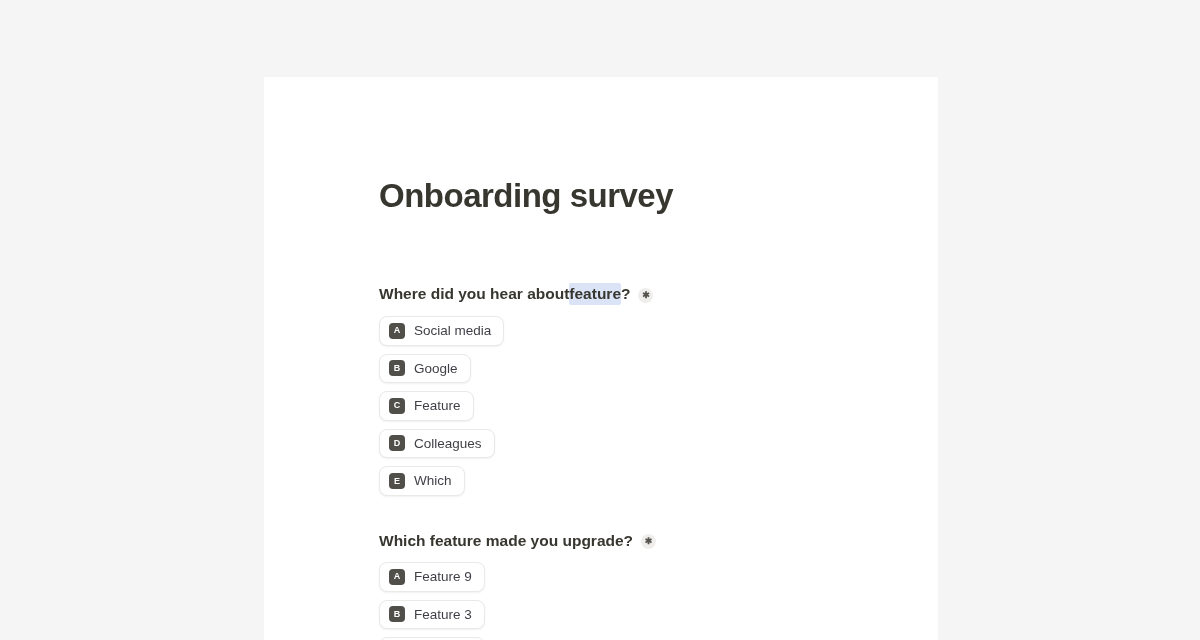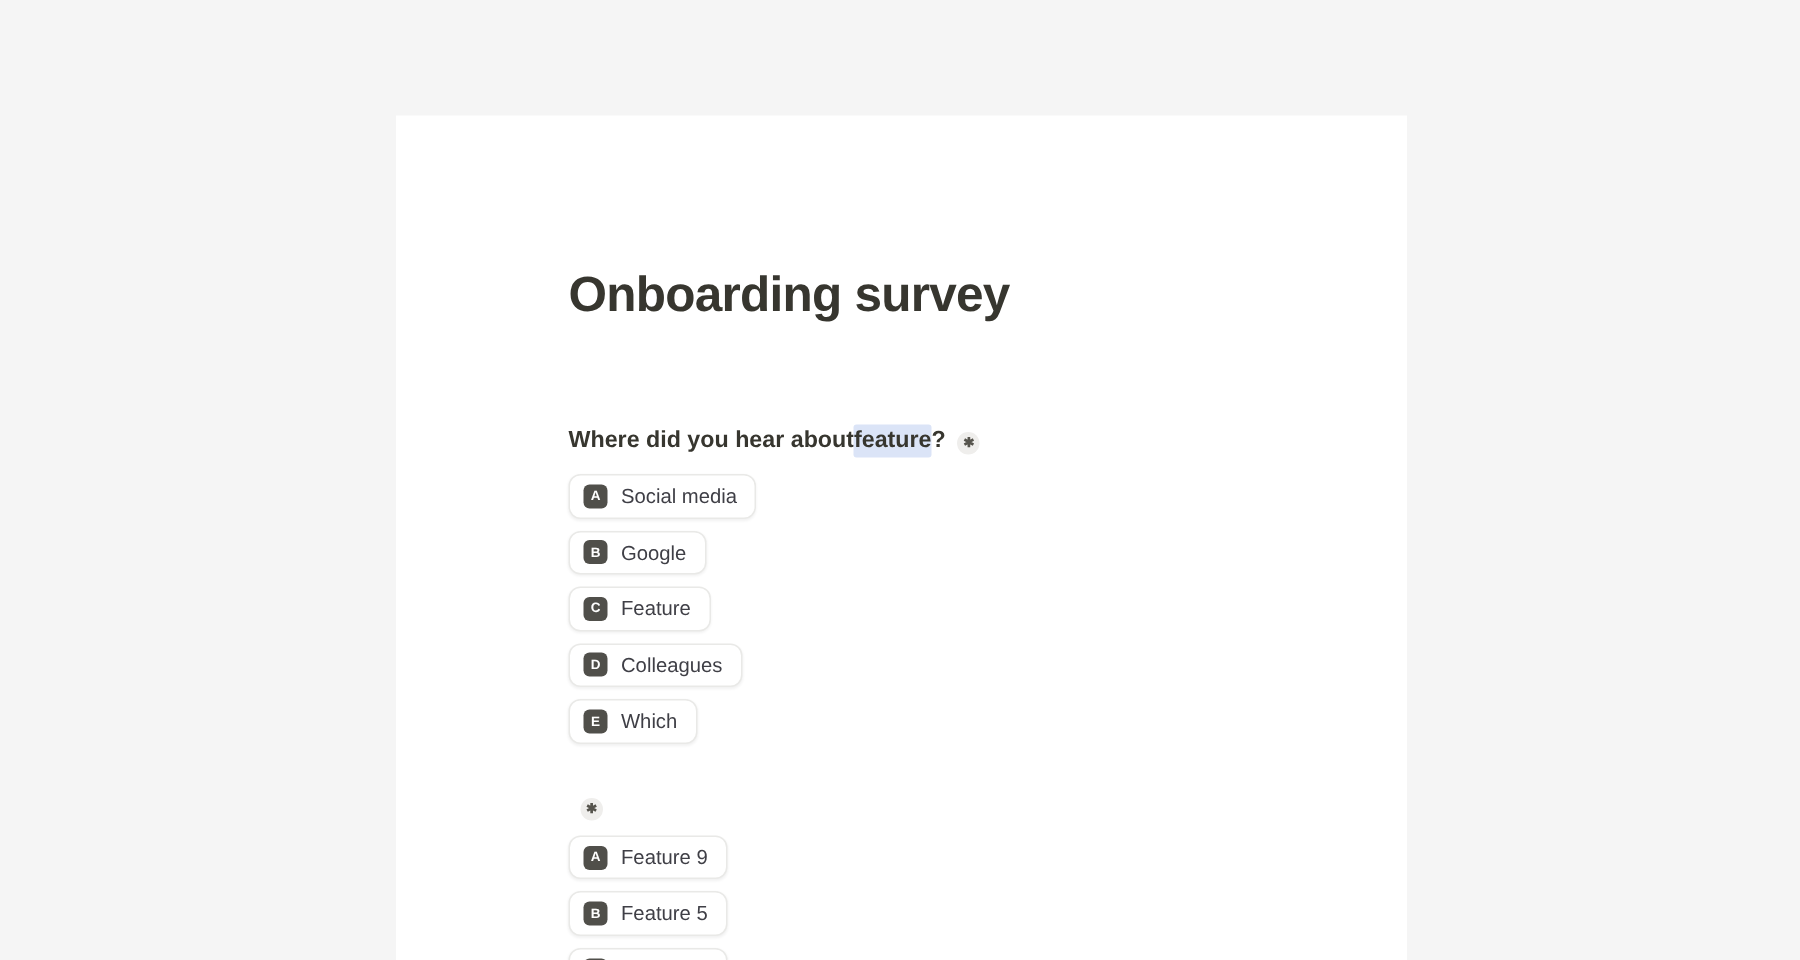--- a/index.html
+++ b/index.html
@@ -150,30 +150,31 @@
           </div>
           <div class="option">
             <span class="option-key">E</span>
             <span class="option-label">Which</span>
           </div>
         </div>
       </div>
 
       <div class="question-block second">
         <div class="question-heading">
+          <span>Which feature made you upgrade?</span>
           <span class="required-badge">✱</span>
         </div>
         <div class="options">
           <div class="option">
             <span class="option-key">A</span>
             <span class="option-label">Feature 9</span>
           </div>
           <div class="option">
             <span class="option-key">B</span>
-            <span class="option-label">Feature 5</span>
+            <span class="option-label">Feature 3</span>
           </div>
           <div class="option">
             <span class="option-key">C</span>
             <span class="option-label">Feature 3</span>
           </div>
         </div>
       </div>
 
     </div>
   </div>

